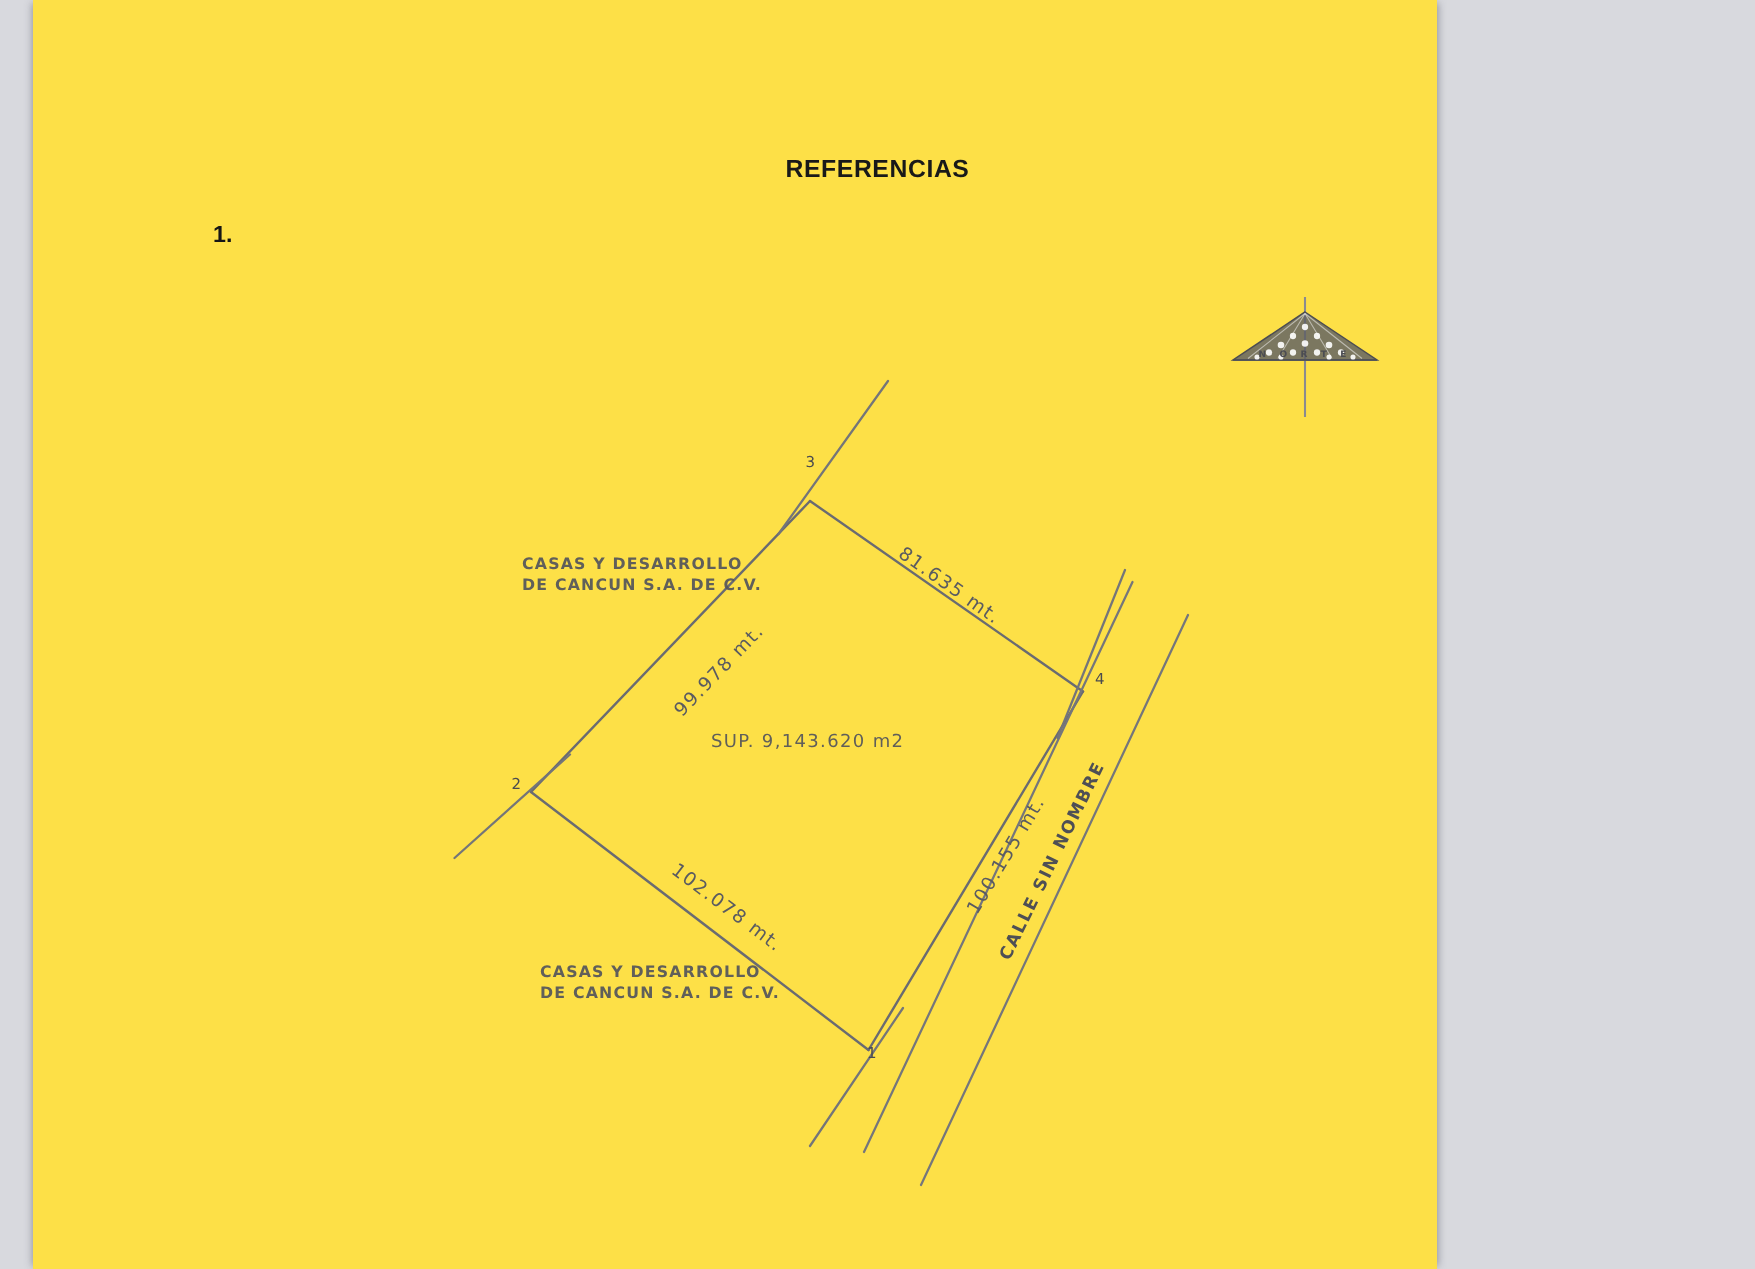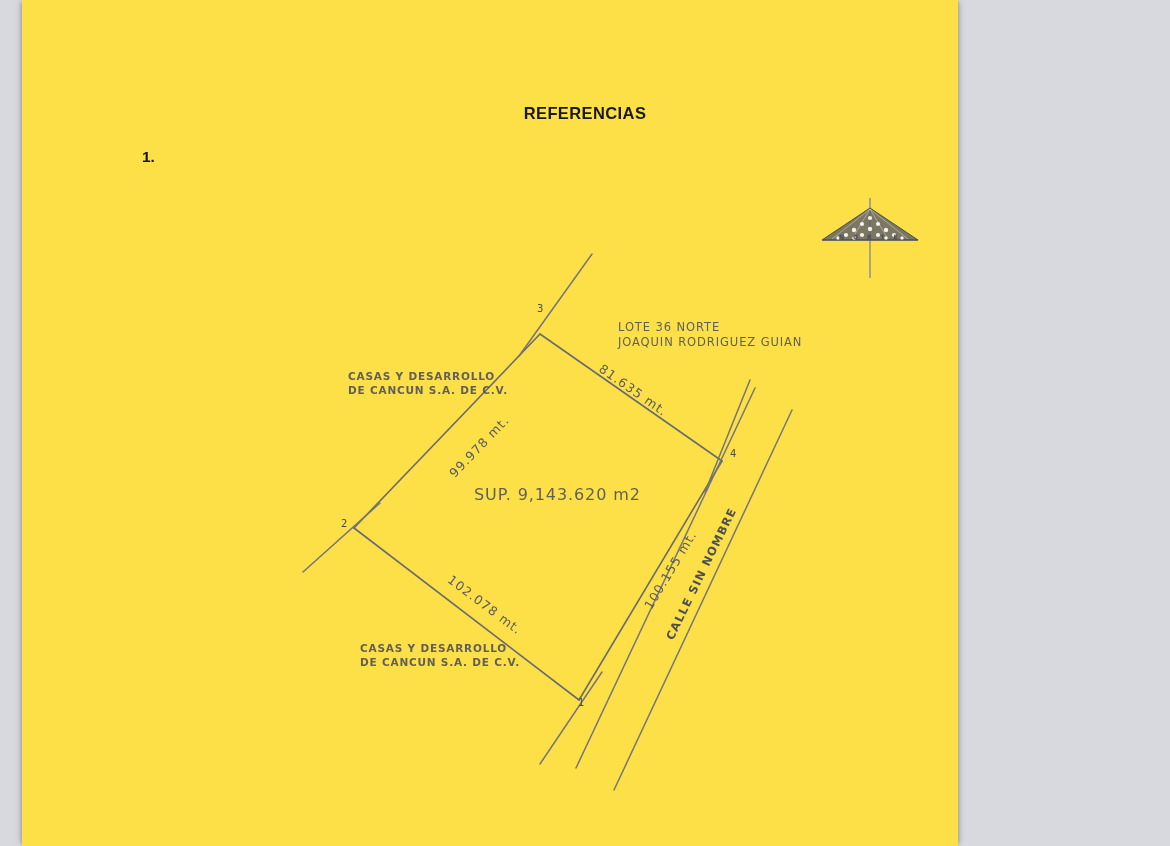--- a/index.html
+++ b/index.html
@@ -176,26 +176,22 @@
   <div class="dim-label" style="left:424px; top:470px; transform: rotate(-46deg);">99.978 mt.</div>
 
   <div class="dim-label" style="left:583px; top:361px; transform: rotate(35deg);">81.635 mt.</div>
 
   <div class="dim-label" style="left:619px; top:604px; transform: rotate(-59deg);">100.155 mt.</div>
 
   <div class="dim-label" style="left:432px; top:572px; transform: rotate(37deg);">102.078 mt.</div>
 
   <div class="street-label" style="left:641px; top:636px; transform: rotate(-64deg);">CALLE SIN NOMBRE</div>
 
-  <div class="cad-text" style="left:452px; top:487px; font-size:16px;">SUP.   9,143.620 m2</div>
-
-  <div class="cad-text" style="left:596px; top:320px;">
-    <div>LOTE 36 NORTE</div>
-    <div>JOAQUIN RODRIGUEZ GUIAN</div>
-  </div>
+  <div class="cad-text" style="left:452px; top:487px; font-size:12px;">SUP.   9,143.620 m2</div>
+
 
   <div class="cad-text small" style="left:326px; top:370px;">
     <div>CASAS Y DESARROLLO</div>
     <div>DE CANCUN S.A. DE C.V.</div>
   </div>
 
   <div class="cad-text small" style="left:338px; top:642px;">
     <div>CASAS Y DESARROLLO</div>
     <div>DE CANCUN S.A. DE C.V.</div>
   </div>

